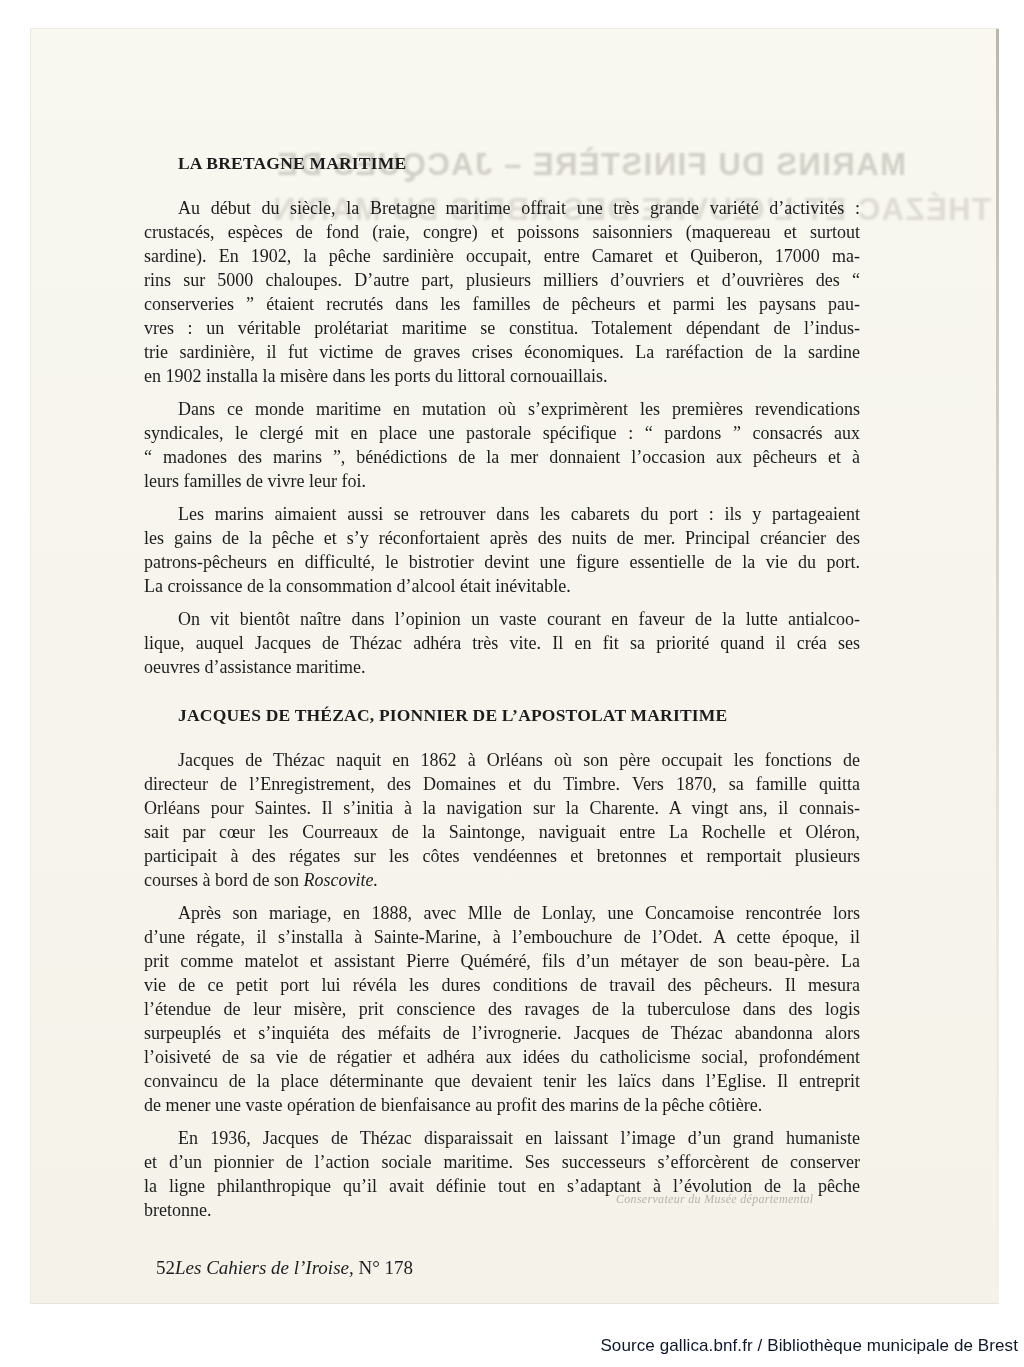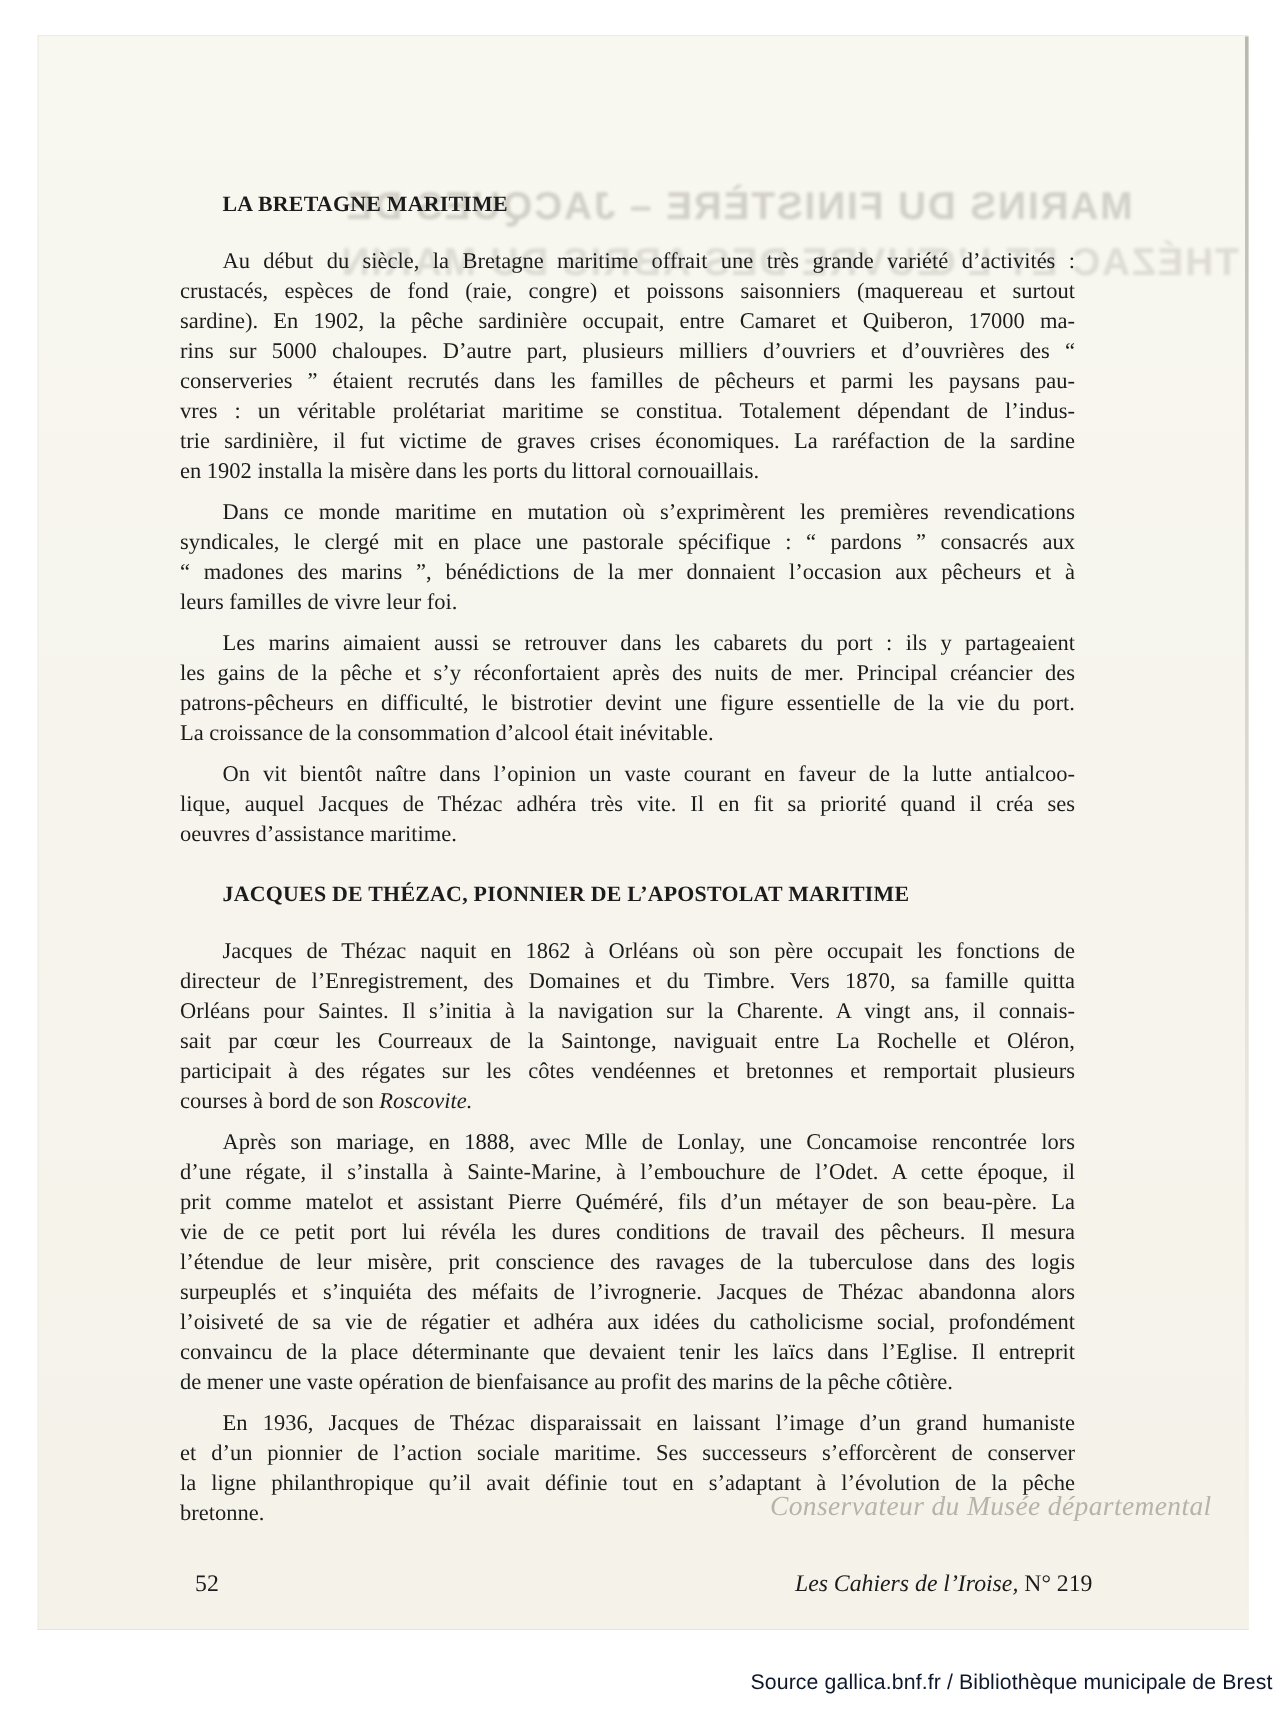--- a/index.html
+++ b/index.html
@@ -53,21 +53,21 @@
     font-size: 31px;
     color: rgba(163, 160, 148, 0.30);
     text-align: left;
   }
   .bleed.note {
     left: 585px; top: 1163px;
     transform: none;
     font-family: "Liberation Serif", serif;
     font-weight: normal;
     font-style: italic;
-    font-size: 22px;
+    font-size: 12px;
     letter-spacing: 0.3px;
     color: rgba(132, 130, 117, 0.55);
     filter: blur(0.6px);
   }
   
   #text-column {
     position: absolute;
     left: 113px; top: 122px;
     width: 727px;
     color: #1c1c1c;
@@ -89,21 +89,20 @@
     text-justify: inter-word;
   }
   .pline.indent { text-indent: 34px; }
   .pline.end { text-align-last: left; }
   
   .footer {
     position: absolute;
     left: 113px; top: 1228px;
     width: 730px;
     display: flex;
-    justify-content: space-between;
     align-items: baseline;
     font-size: 19px;
     color: #1c1c1c;
   }
   .footer .pageno { padding-left: 12px; }
   .footer .journal i { font-style: italic; }
   
   .source {
     position: absolute;
     right: 6px; top: 1336px;
@@ -180,20 +179,20 @@
             <div class="pline indent">En 1936, Jacques de Thézac disparaissait en laissant l’image d’un grand humaniste</div>
             <div class="pline">et d’un pionnier de l’action sociale maritime. Ses successeurs s’efforcèrent de conserver</div>
             <div class="pline">la ligne philanthropique qu’il avait définie tout en s’adaptant à l’évolution de la pêche</div>
             <div class="pline end">bretonne.</div>
           </div>
         </section>
       </div>
 
     <div class="footer">
       <span class="pageno">52</span>
-      <span class="journal"><i>Les Cahiers de l’Iroise,</i>&nbsp;<span>N° 219</span></span>
+      <span class="journal"><i>Les Cahiers de l’Iroise,</i>&nbsp;<span>N° 178</span></span>
     </div>
 
     <div class="page-edge-right"></div>
   </div>
 
   <div class="source">Source gallica.bnf.fr / Bibliothèque municipale de Brest</div>
 </div>
 
 </body></html>

